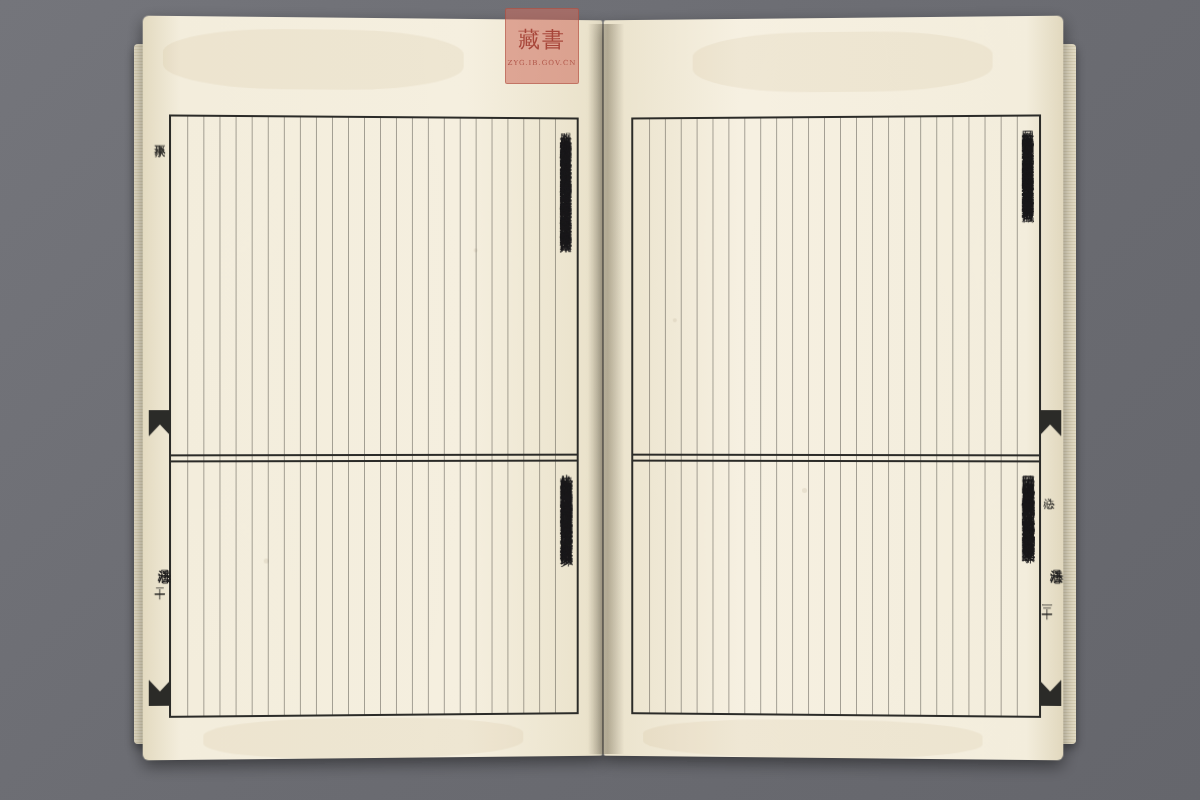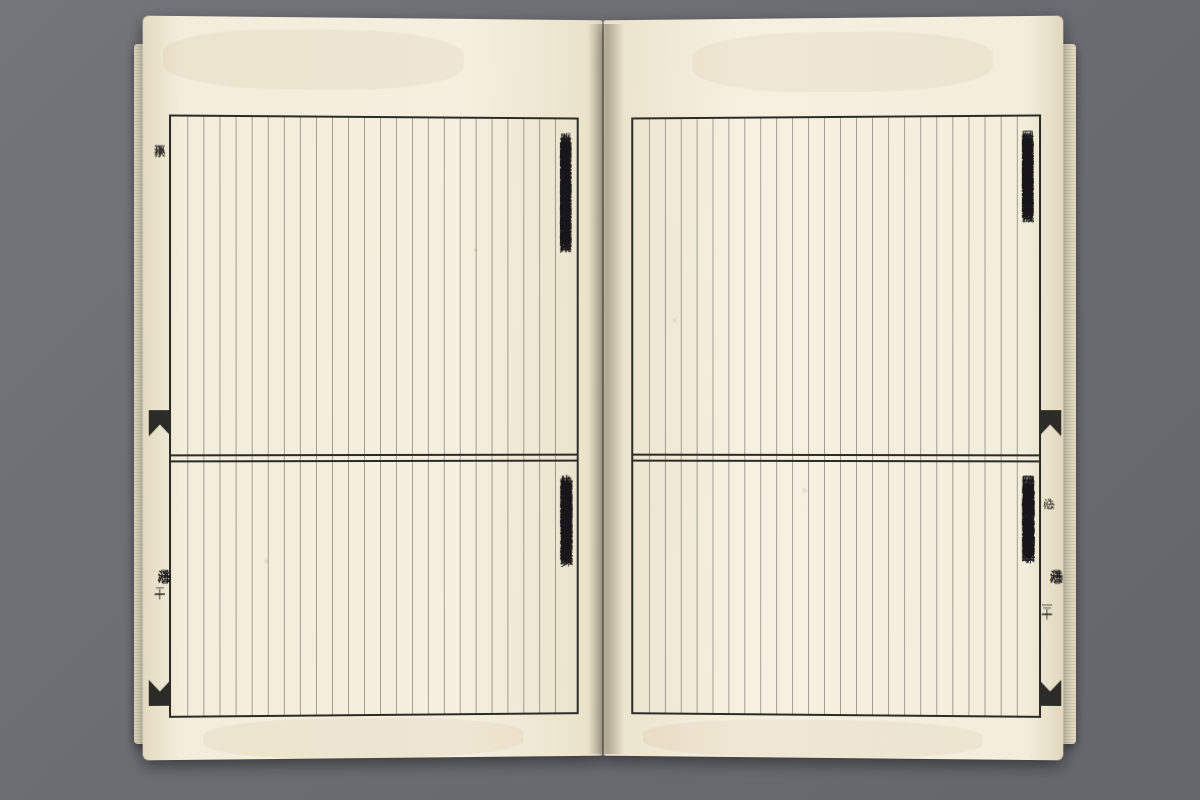--- a/index.html
+++ b/index.html
@@ -210,20 +210,24 @@
     background: rgba(160, 130, 70, 0.08);
     border-radius: 40%;
     pointer-events: none;
   }
 </style>
 </head>
 <body>
 
 <div id="stage">
 
+  <div class="seal">
+    <div class="s-main">藏書</div>
+    <div class="s-sub">ZYG.IB.GOV.CN</div>
+  </div>
 
   <div class="book">
 
     <div class="stack-left"></div>
     <div class="stack-right"></div>
 
     <div class="page left">
 
       <div class="stain" style="left:20px; top:12px; width:300px; height:60px;"></div>
       <div class="stain" style="left:60px; top:700px; width:320px; height:40px;"></div>

